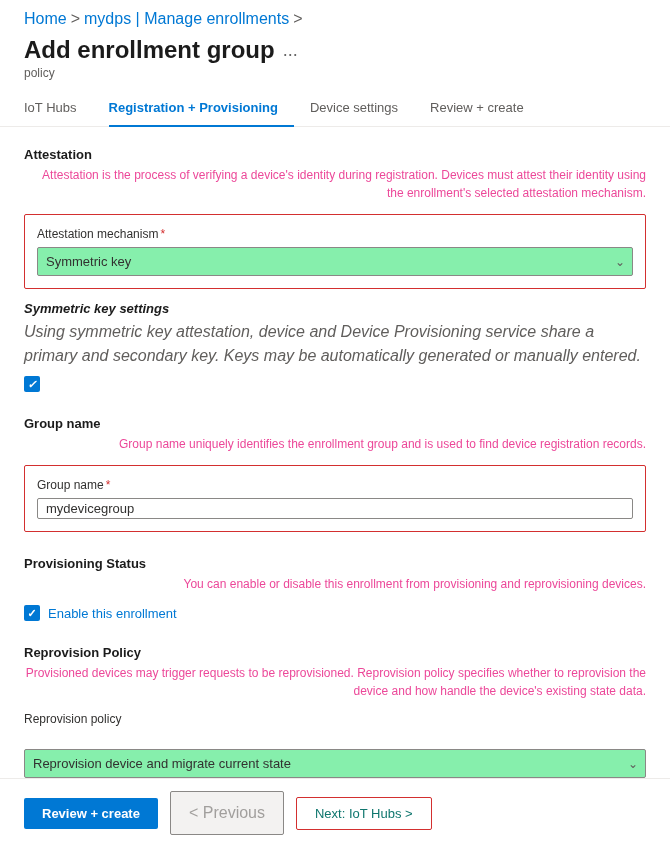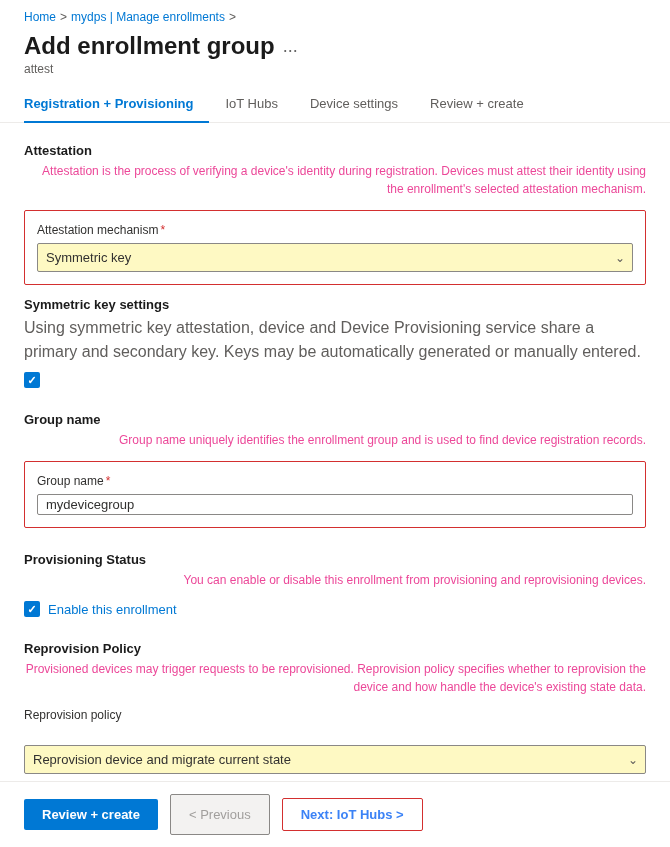--- a/index.html
+++ b/index.html
@@ -6,21 +6,21 @@
     body {
       font-family: 'Segoe UI', Arial, sans-serif;
       font-size: 13px;
       color: #333;
       background: #fff;
       width: 670px;
       min-height: 847px;
     }
     .breadcrumb {
       padding: 10px 24px 4px 24px;
-      font-size: 12px;
+      font-size: 16px;
       color: #0078d4;
       display: flex;
       align-items: center;
       gap: 4px;
     }
     .breadcrumb span { color: #605e5c; }
     .breadcrumb a { color: #0078d4; text-decoration: none; }
     .page-header {
       padding: 4px 24px 0 24px;
     }
@@ -106,35 +106,36 @@
     .select-wrapper {
       position: relative;
       width: 100%;
     }
     .select-control {
       width: 100%;
       border: 1px solid #8a8886;
       border-radius: 2px;
       padding: 6px 32px 6px 8px;
       font-size: 13px;
-      background: #fef9c3;
+      background: #86efac;
       appearance: none;
       cursor: pointer;
       color: #323130;
     }
     .select-chevron {
       position: absolute;
       right: 8px;
       top: 50%;
       transform: translateY(-50%);
       pointer-events: none;
       color: #605e5c;
       font-size: 12px;
     }
     .subsection {
+      font-style: italic;
     }
     .subsection-title {
       font-size: 13px;
       font-weight: 700;
       color: #1b1b1b;
       margin-bottom: 4px;
     }
     .subsection-desc {
       font-size: 16px;
       color: #605e5c;
@@ -197,64 +198,64 @@
       cursor: pointer;
       font-weight: 600;
       white-space: nowrap;
     }
     .btn-secondary {
       background: #f3f2f1;
       color: #323130;
       border: 1px solid #8a8886;
       border-radius: 2px;
       padding: 12px 18px;
-      font-size: 13px;
+      font-size: 16px;
       cursor: pointer;
       white-space: nowrap;
     }
     .btn-secondary:disabled {
       color: #a19f9d;
       cursor: default;
     }
     .btn-next {
       background: #fff;
-      color: #3b82f6;
+      color: #0f766e;
       border: 1.5px solid #d32f2f;
       border-radius: 2px;
       padding: 8px 18px;
       font-size: 13px;
       cursor: pointer;
       white-space: nowrap;
-      font-weight: 700;
+      font-weight: 400;
     }
     .main-content {
       padding-bottom: 70px;
     }
   </style>
 </head>
 <body>
 
 <div class="breadcrumb">
   <a>Home</a>
   <span>&gt;</span>
   <a>mydps | Manage enrollments</a>
   <span>&gt;</span>
 </div>
 
 <div class="page-header">
   <div class="page-title-row">
     <span class="page-title">Add enrollment group</span>
     <span class="page-ellipsis">...</span>
   </div>
-  <div class="page-subtitle">attest</div>
+  <div class="page-subtitle">policy</div>
 </div>
 
 <div class="tabs">
+  <div class="tab">IoT Hubs</div>
   <div class="tab active">Registration + Provisioning</div>
-  <div class="tab">IoT Hubs</div>
   <div class="tab">Device settings</div>
   <div class="tab">Review + create</div>
 </div>
 
 <div class="main-content">
   <div class="content">
 
     <div class="section">
       <div class="section-title">Attestation</div>
       <div class="section-desc">Attestation is the process of verifying a device's identity during registration. Devices must attest their identity using the enrollment's selected attestation mechanism.</div>

